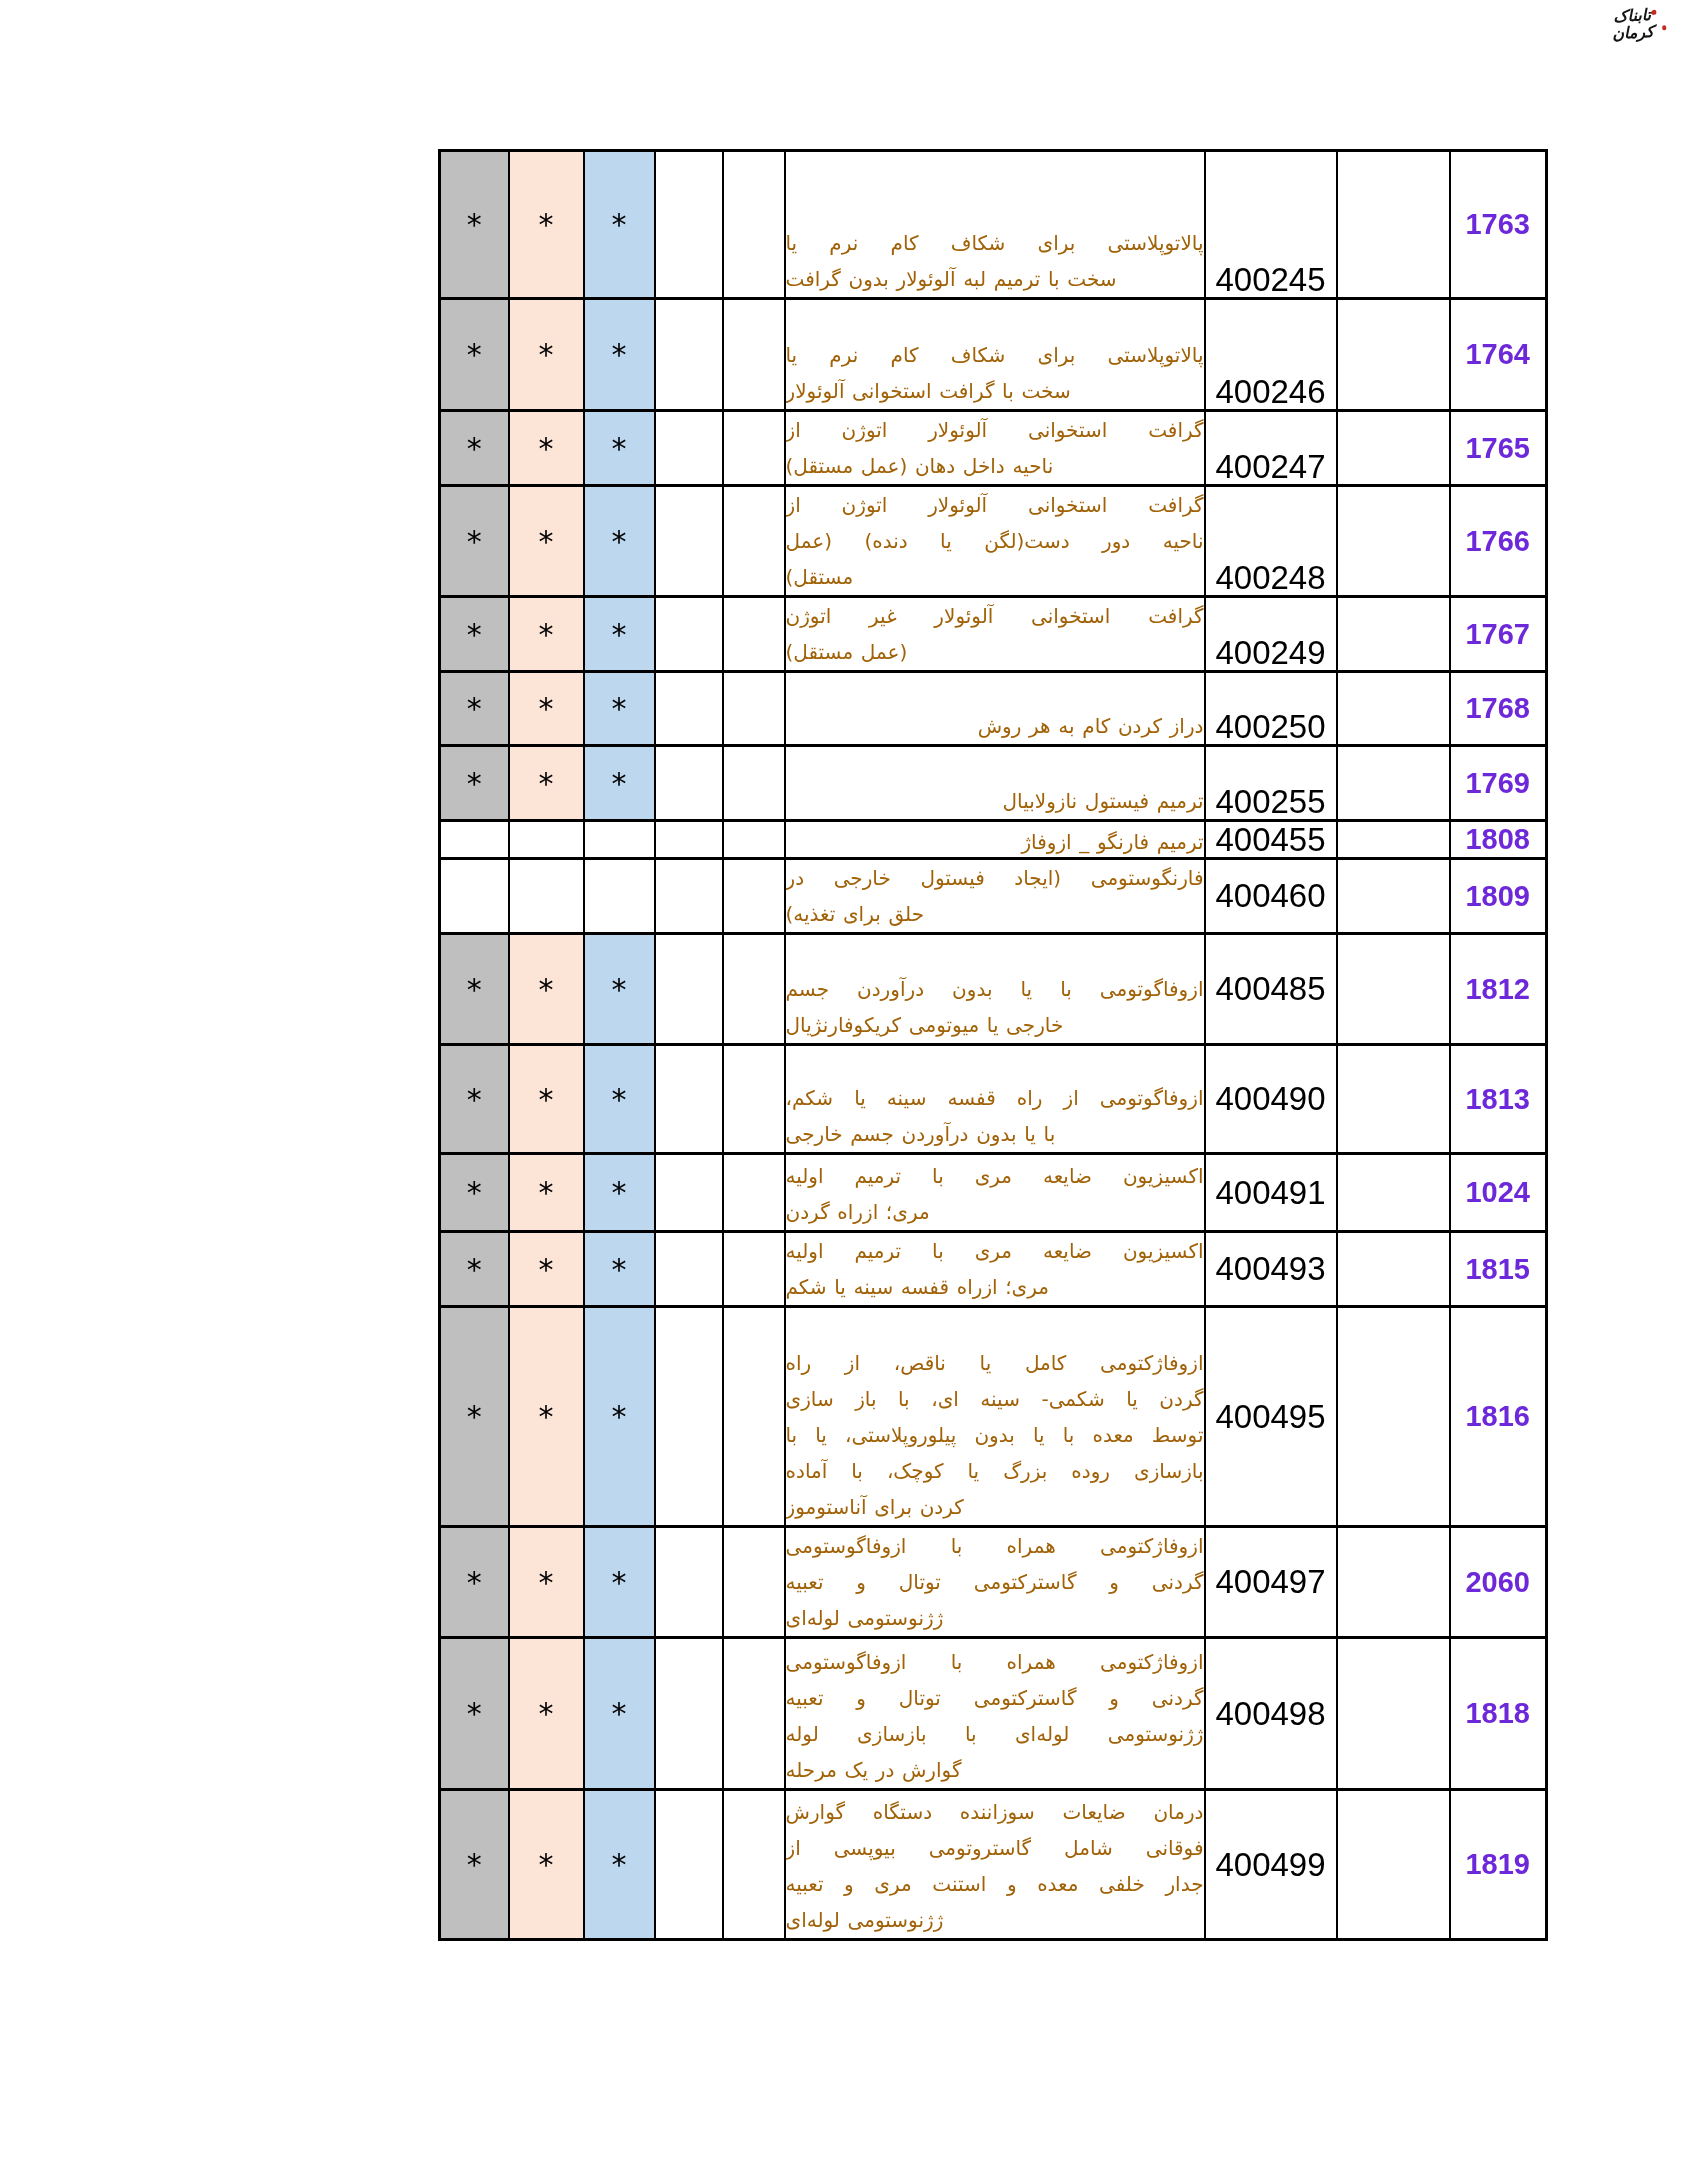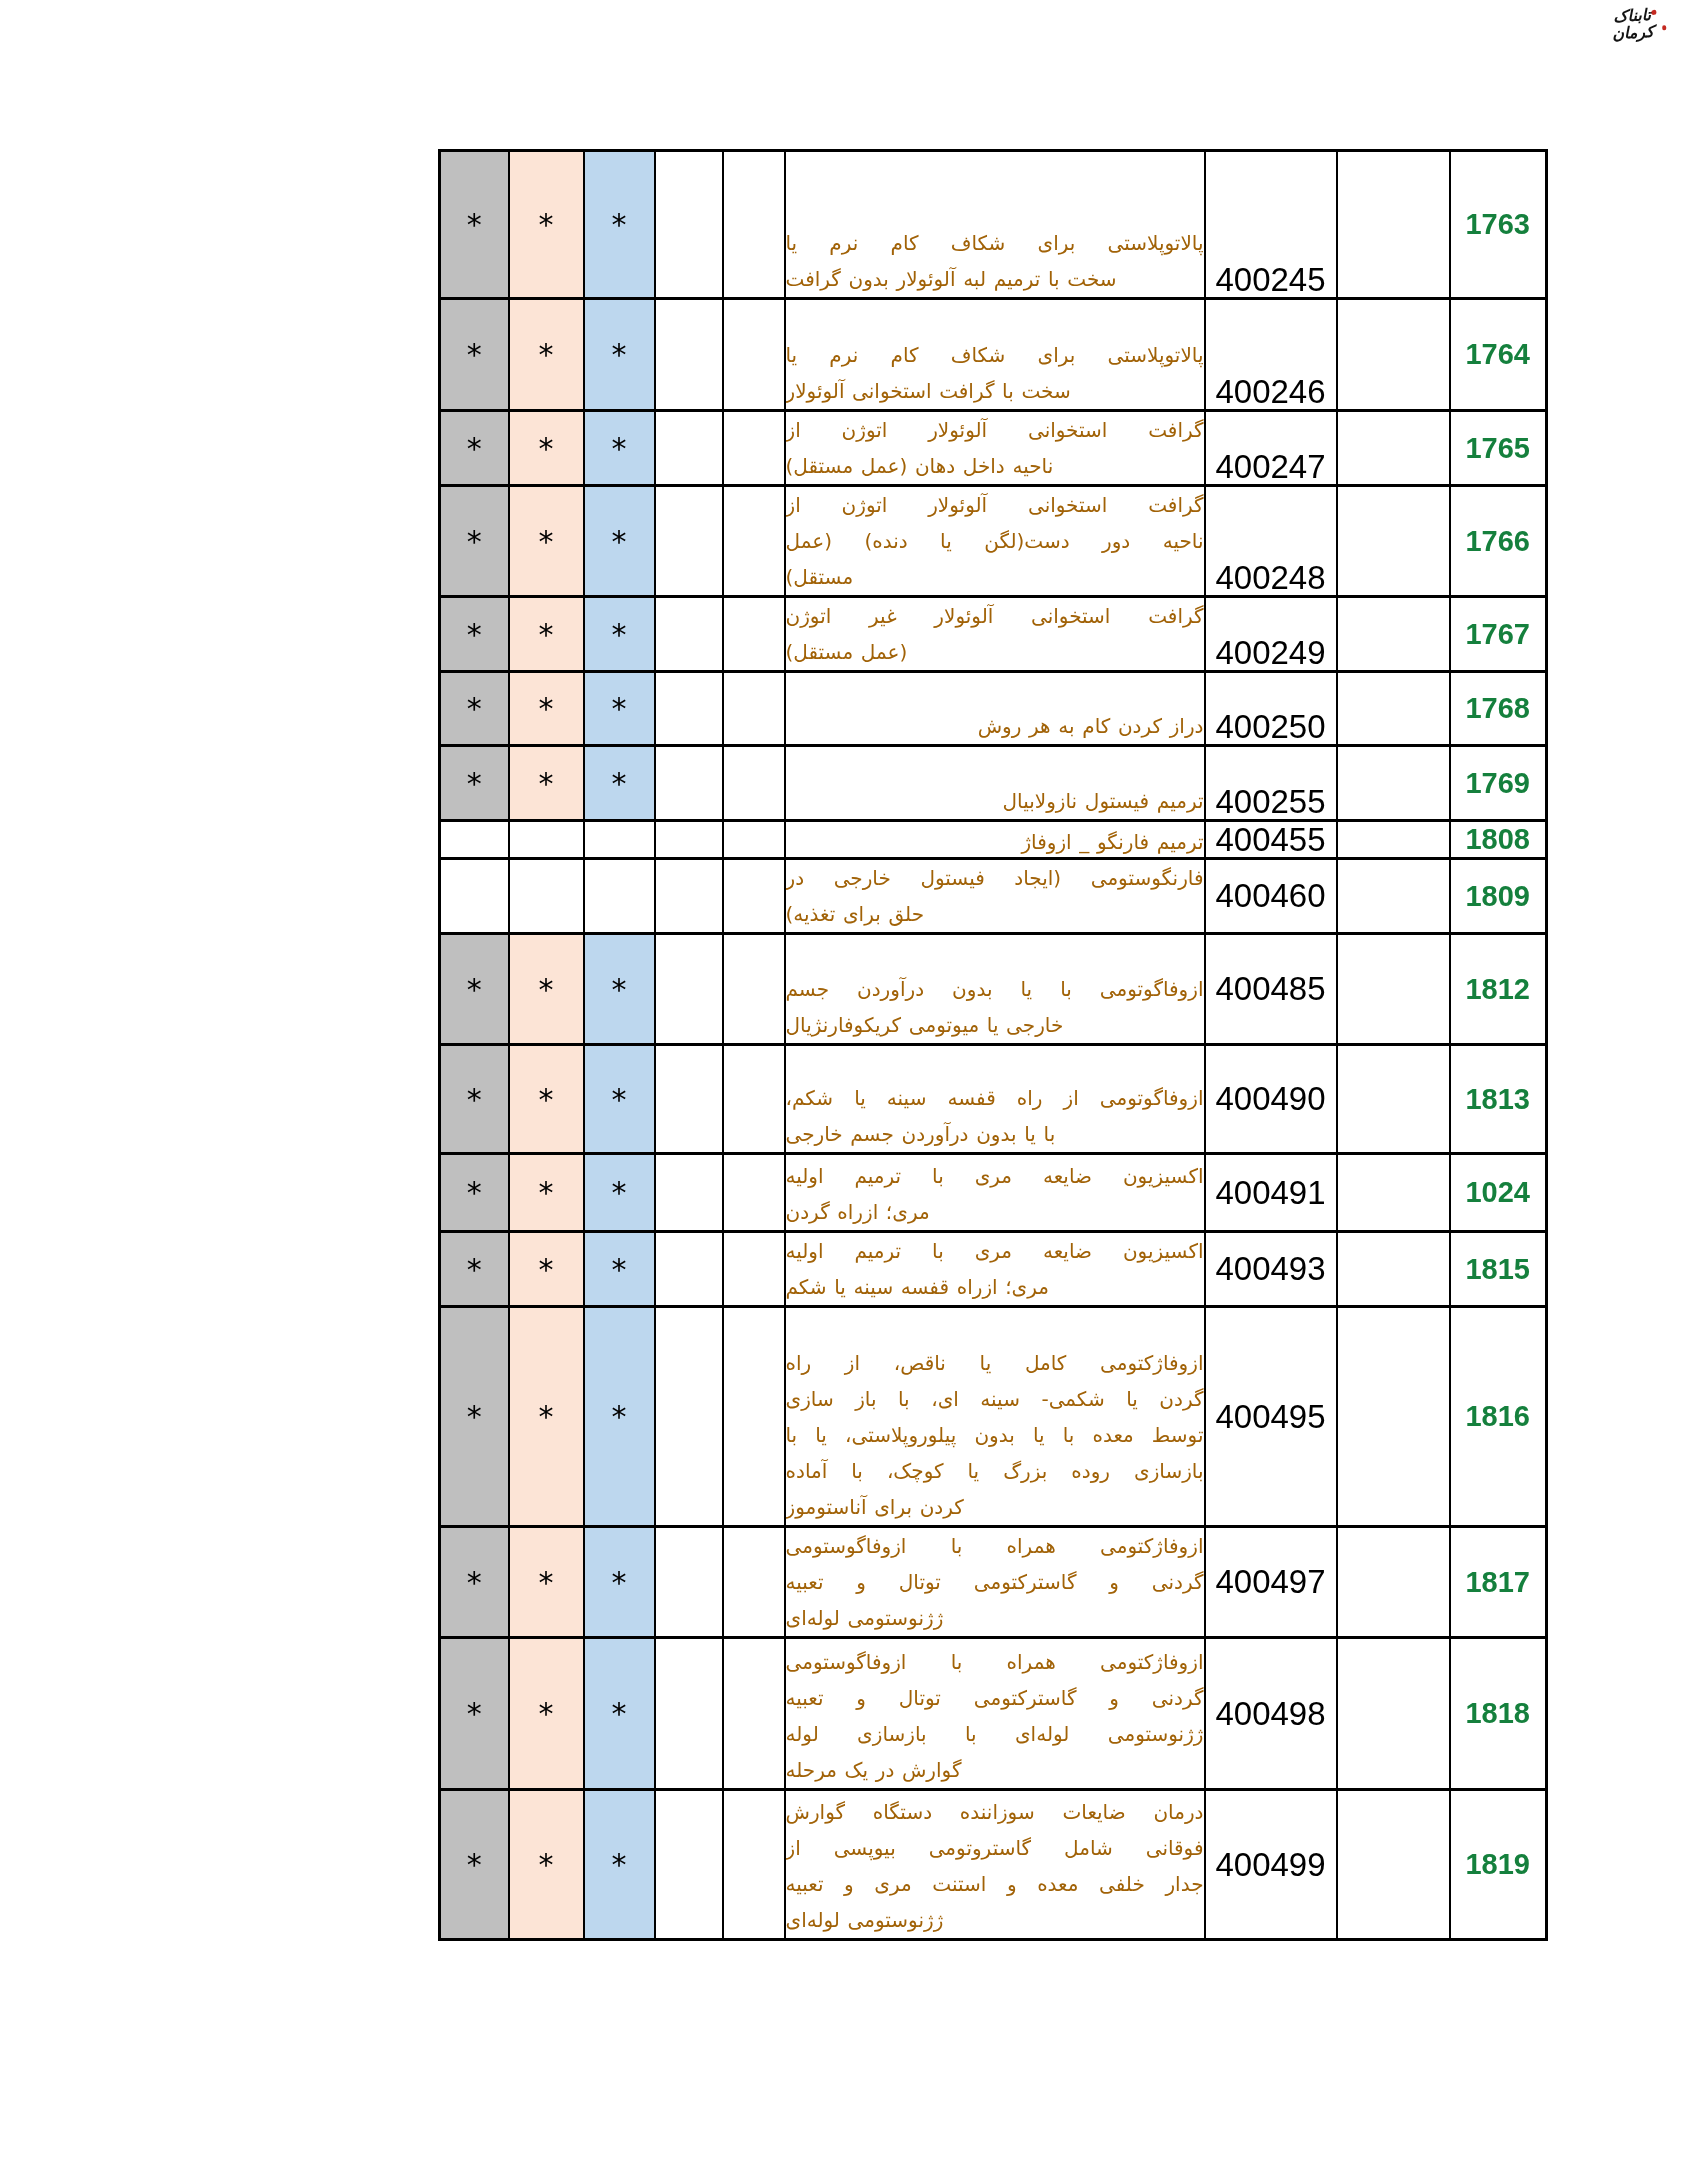--- a/index.html
+++ b/index.html
@@ -76,21 +76,21 @@
   td.code {
     font-family:"Liberation Sans", sans-serif;
     font-size:33px; color:#000;
     text-align:center;
   }
   td.code.v-bottom { vertical-align:bottom; padding-bottom:0.7px; line-height:1.02; }
   td.code.v-middle { vertical-align:middle; }
 
   td.rownum {
     font-family:"Liberation Sans", sans-serif;
-    font-size:29px; font-weight:bold; color:#15803d;
+    font-size:29px; font-weight:bold; color:#6d28d9;
     text-align:center; vertical-align:middle;
   }
 </style>
 </head>
 <body>
 
 <div class="page">
 
   <div class="watermark" dir="rtl">
     <span class="wm-text">تابناک کرمان</span>
@@ -314,21 +314,21 @@
           <td class="star bg-blue">*</td>
           <td class="blank"></td>
           <td class="blank"></td>
           <td class="desc" dir="rtl">
             <div class="desc-line">ازوفاژکتومی همراه با ازوفاگوستومی</div>
             <div class="desc-line">گردنی و گاسترکتومی توتال و تعبیه</div>
             <div class="desc-line">ژژنوستومی لوله‌ای</div>
           </td>
           <td class="code v-middle">400497</td>
           <td class="blank"></td>
-          <td class="rownum">1817</td>
+          <td class="rownum">2060</td>
         </tr>
         <tr style="height: 152px;">
           <td class="star bg-gray">*</td>
           <td class="star bg-peach">*</td>
           <td class="star bg-blue">*</td>
           <td class="blank"></td>
           <td class="blank"></td>
           <td class="desc" dir="rtl">
             <div class="desc-line">ازوفاژکتومی همراه با ازوفاگوستومی</div>
             <div class="desc-line">گردنی و گاسترکتومی توتال و تعبیه</div>

